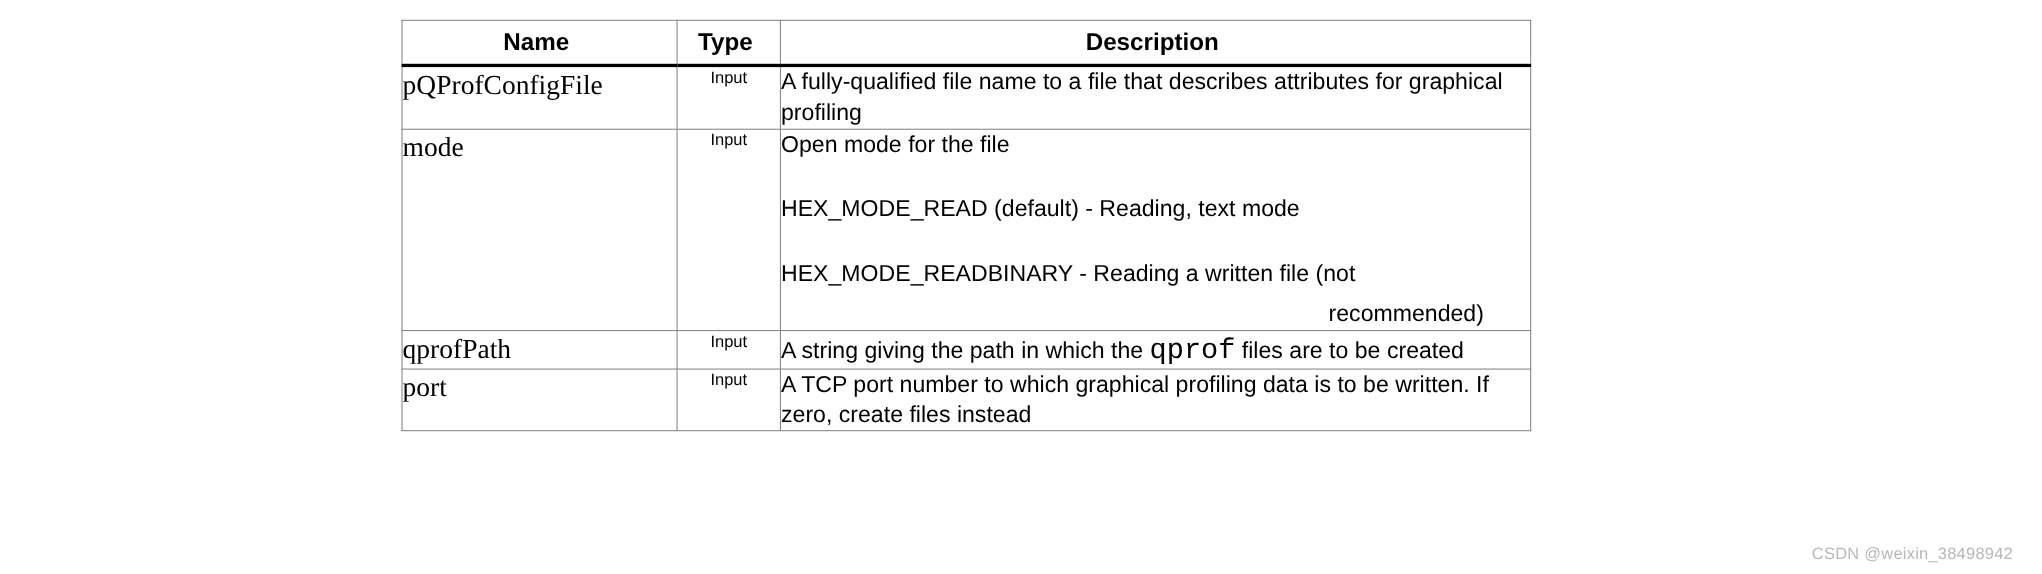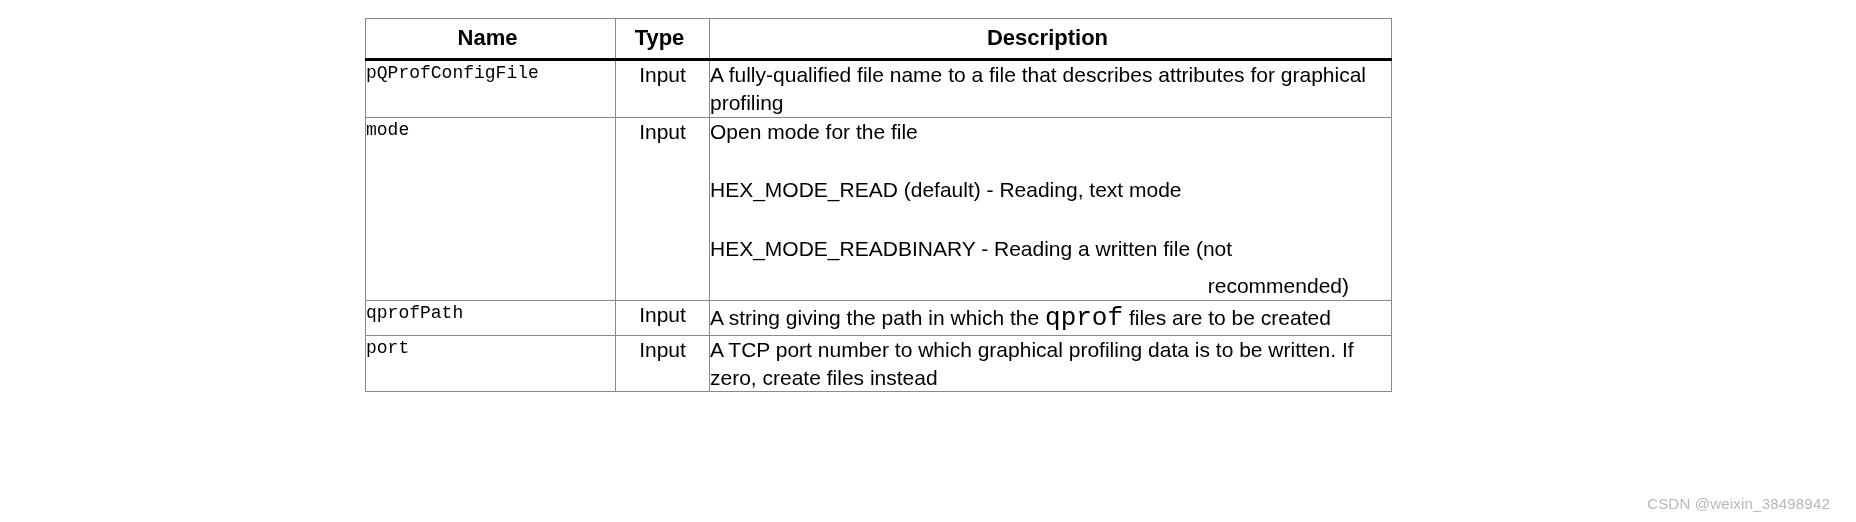--- a/index.html
+++ b/index.html
@@ -56,28 +56,28 @@
     font-size: 22px;
     line-height: 1.1;
     padding: 7px 12px 8px 6px;
     border-bottom: 3px solid #000000;
     background: #ffffff;
   }
   table.param-table thead th.th-name { border-left: 1px solid #8a8a8a; }
 
   
   td.cell-name {
-    font-family: Liberation Mono, monospace;
-    font-size: 18px;
+    font-family: Liberation Serif, serif;
+    font-size: 25px;
     line-height: 1.35;
     padding: 11px 8px 14px 12px;
     white-space: nowrap;
   }
   td.cell-type {
-    font-size: 21px;
+    font-size: 15px;
     line-height: 1.35;
     text-align: center;
     padding: 11px 4px 14px 4px;
   }
   td.cell-desc {
     font-size: 21px;
     line-height: 1.32;
     padding: 10px 10px 14px 10px;
   }
 

